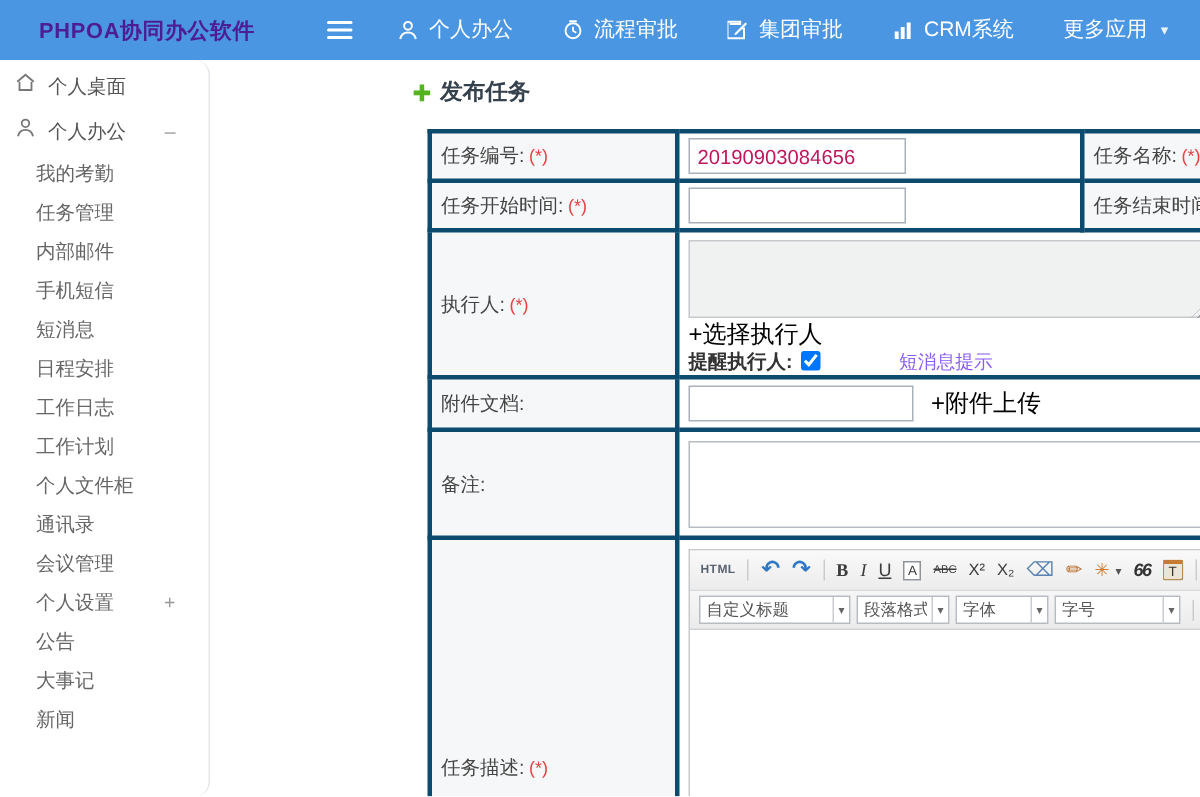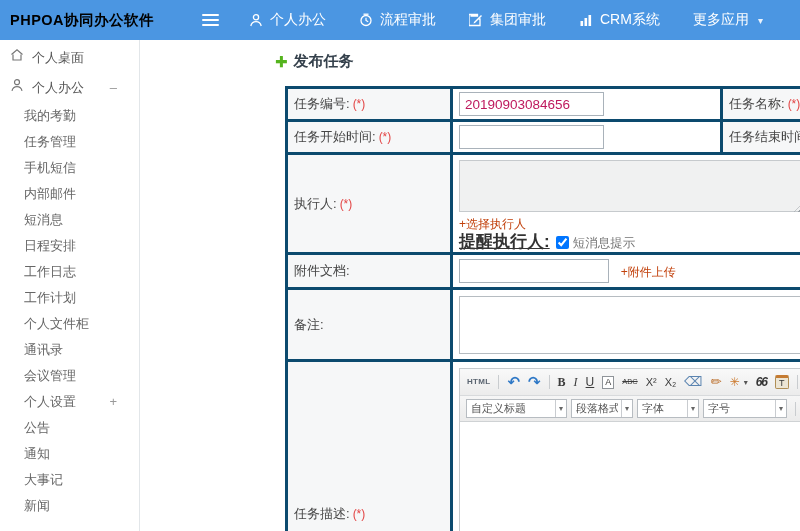--- a/index.html
+++ b/index.html
@@ -2,60 +2,60 @@
 <html><head>
 <meta charset="utf-8">
 <style>
   html,body{margin:0;padding:0;background:#fff;}
   .app{position:relative;width:800px;height:531px;overflow:hidden;background:#fff;
        font-family:"Liberation Sans","DejaVu Sans",sans-serif;color:#444;}
 
   
   .topbar{position:absolute;left:0;top:0;width:800px;height:40px;background:#4b96e2;
           display:flex;align-items:center;}
-  .logo{width:170px;padding-left:10px;color:#000000;font-size:14.5px;font-weight:bold;letter-spacing:.5px;}
+  .logo{width:170px;padding-left:26px;color:#4c1d95;font-size:14.5px;font-weight:bold;letter-spacing:.5px;}
   .burger{margin-left:22px;width:17px;display:flex;flex-direction:column;gap:3px;cursor:pointer;}
   .burger i{display:block;height:2px;background:#fff;border-radius:1px;}
   .topnav{display:flex;margin-left:30px;gap:33px;align-items:center;}
   .nav-item{display:flex;align-items:center;gap:7px;color:#fff;font-size:14px;cursor:pointer;text-decoration:none;}
   .nav-item svg{display:block;}
   .nav-caret{font-size:10px;margin-left:2px;color:#eaf2fc;}
 
   
   .sidebar{position:absolute;left:0;top:40px;width:140px;bottom:0;background:#fff;
-           border-right:1px solid #e2e6e9;overflow:hidden;padding-top:3px;box-sizing:border-box;}
+           border-right:1px solid #e2e6e9;overflow:hidden;padding-top:3px;box-sizing:border-box;border-radius:10px;}
   .side-top{position:relative;height:30px;line-height:30px;padding-left:10px;font-size:13px;color:#555;
             display:flex;align-items:center;gap:8px;cursor:pointer;}
   .side-sub{position:relative;height:26px;line-height:26px;padding-left:24px;font-size:13px;color:#666;cursor:pointer;}
   .side-toggle{position:absolute;right:22px;top:0;color:#999;font-size:13px;}
   .side-top svg{flex:0 0 auto;}
 
   
   .content{position:absolute;left:141px;top:40px;right:0;bottom:0;background:#fff;overflow:hidden;}
   .page-title{position:absolute;left:134px;top:12px;font-size:15px;font-weight:bold;color:#35414c;
               display:flex;align-items:center;gap:6px;}
   .add-icon{color:#54b41e;font-size:15px;font-weight:bold;text-shadow:0 1px 0 #cfe9b9;}
 
   .form-wrap{position:absolute;left:144px;top:46px;}
   table.form{border-collapse:collapse;table-layout:fixed;width:1040px;font-size:13px;}
   table.form td{border:3px solid #0c4a6e;padding:0 0 0 6px;box-sizing:border-box;}
   td.lbl{background:#f6f7f8;color:#454545;padding-left:8px;}
   td.fld{background:#fff;}
   .req{color:#e34545;margin-left:3px;font-size:12px;}
   .txt-input{border:1px solid #a9b2ba;height:22px;box-sizing:content-box;padding:0 5px;font-size:13.5px;
              color:#be185d;font-family:inherit;background:#fff;}
-  .link{color:#c2410c;font-size:12px;text-decoration:none;cursor:pointer;}
+  .link{color:#000000;font-size:16px;text-decoration:none;cursor:pointer;}
 
   .exec-wrap{position:relative;width:347px;margin-top:3px;}
   .exec-area{width:347px;height:52px;background:#f0f1f1;border:1px solid #c6cacd;resize:none;box-sizing:border-box;}
   .grip{position:absolute;right:2px;bottom:3px;width:10px;height:10px;
         background:repeating-linear-gradient(315deg,#9aa0a5 0 1px,transparent 1px 3.4px);
         clip-path:polygon(100% 0,100% 100%,0 100%);}
   .exec-lines{line-height:17px;}
-  .bold-lbl{font-weight:bold;color:#333;font-size:17px;text-decoration:underline;}
+  .bold-lbl{font-weight:bold;color:#333;font-size:13px;}
   .sms-check{vertical-align:-2px;margin:0 4px 0 6px;}
   .remark-area{width:345px;height:58px;border:1px solid #b6bcc1;background:#fff;resize:none;box-sizing:border-box;margin-top:6px;}
 
   
   .editor{width:540px;margin-top:6px;border:1px solid #c6cacd;background:#fff;}
   .ed-row1{height:26px;display:flex;align-items:center;gap:8px;padding:0 7px;
            background:linear-gradient(#f9f9f9,#ececec);border-bottom:1px solid #d8dadc;}
   .ed-row2{height:25px;display:flex;align-items:center;gap:4px;padding:0 6px;
            background:linear-gradient(#f6f6f6,#ebebeb);border-bottom:1px solid #cfd2d4;}
   .ed-body{height:230px;background:#fff;}
@@ -161,35 +161,34 @@
         <svg width="14" height="14" viewBox="0 0 14 14">
             <circle cx="7" cy="4.2" r="2.5" fill="none" stroke="#777" stroke-width="1.2"></circle>
             <path d="M2 12.8c.6-2.8 2.6-4.2 5-4.2s4.4 1.4 5 4.2" fill="none" stroke="#777" stroke-width="1.2"></path>
           </svg>
       </span>
       <span>个人办公</span>
       <span class="side-toggle">–</span>
     </div>
     <div class="side-sub">我的考勤</div>
     <div class="side-sub">任务管理</div>
+    <div class="side-sub">内部邮件</div>
     <div class="side-sub">手机短信</div>
-    <div class="side-sub">内部邮件</div>
     <div class="side-sub">短消息</div>
     <div class="side-sub">日程安排</div>
     <div class="side-sub">工作日志</div>
     <div class="side-sub">工作计划</div>
     <div class="side-sub">个人文件柜</div>
     <div class="side-sub">通讯录</div>
     <div class="side-sub">会议管理</div>
     <div class="side-sub">
       <span>个人设置</span>
       <span class="side-toggle">+</span>
     </div>
     <div class="side-sub">公告</div>
-    <div class="side-sub">通知</div>
     <div class="side-sub">大事记</div>
     <div class="side-sub">新闻</div>
   </aside>
 
   <main class="content">
 
     <div class="page-title">
       <span class="add-icon">✚</span>
       <span>发布任务</span>
     </div>
@@ -235,21 +234,21 @@
           </td>
           <td class="fld" colspan="3" style="vertical-align:top;padding-top:2px;">
             <div class="exec-wrap">
               <textarea class="exec-area" readonly="" style=""></textarea>
               <div class="grip"></div>
             </div>
             <div class="exec-lines">
               <a class="link">+选择执行人</a>
             </div>
             <div class="exec-lines">
-              <span class="bold-lbl">提醒执行人:</span><input type="checkbox" checked="" class="sms-check" style=""><span style="font-size:12.5px;color:#737373;">短消息提示</span>
+              <span class="bold-lbl">提醒执行人:</span><input type="checkbox" checked="" class="sms-check" style=""><span style="font-size:12.5px;color:#8b5cf6;margin-left:48px;">短消息提示</span>
             </div>
           </td>
         </tr>
 
         <tr style="height:35px">
           <td class="lbl">
             <span>附件文档:</span>
           </td>
           <td class="fld" colspan="3">
             <input class="txt-input" style="width: 138px;">

